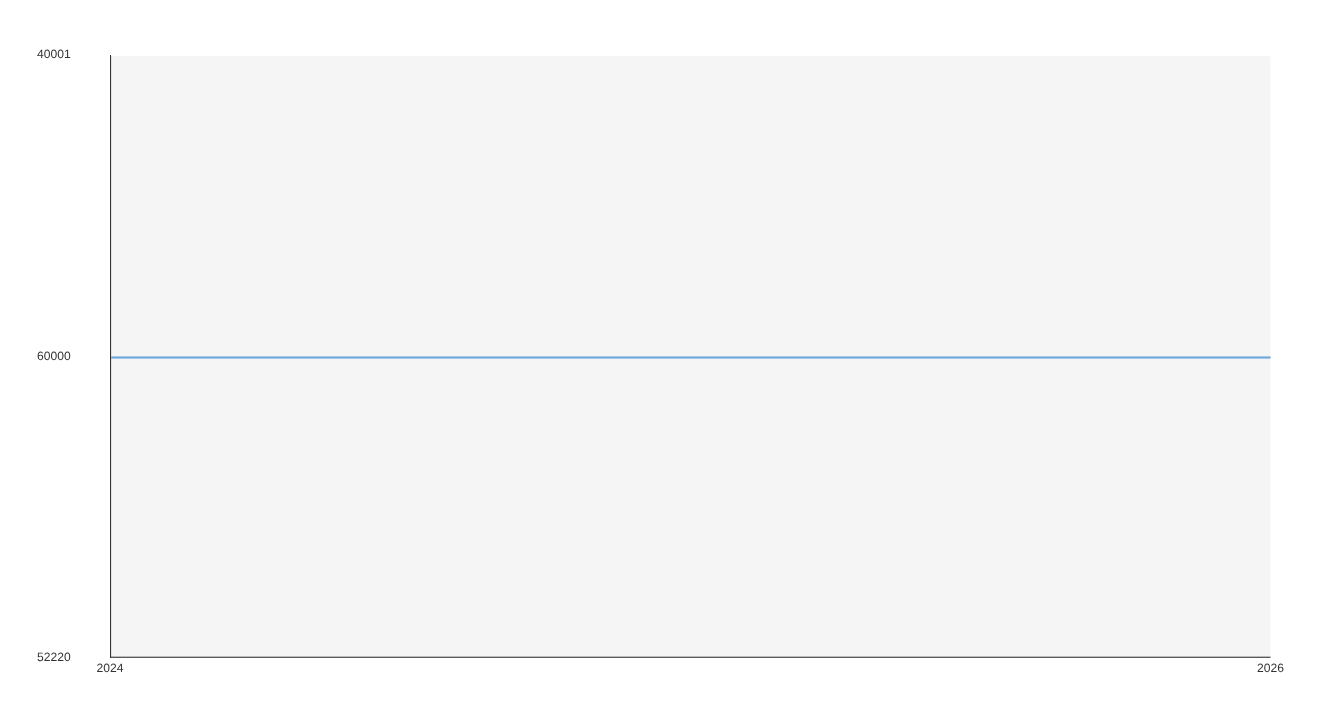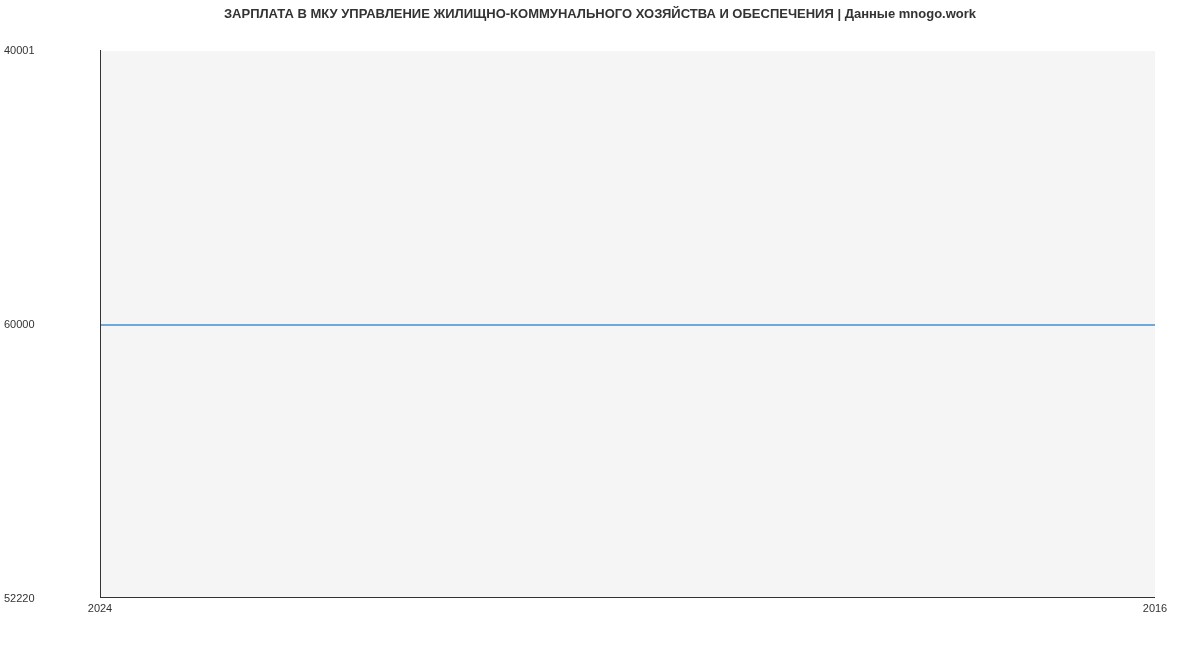--- a/index.html
+++ b/index.html
@@ -51,44 +51,43 @@
     width: 100%;
     height: 0;
     border-top: 2px solid #6fa8dc;
   }
   .ytick {
     position: absolute;
     right: 1106px;
     font-size: 11px;
     color: #333;
     transform: translateY(-50%);
-    text-align: left;
+    text-align: center;
     width: 90px;
   }
   .xtick {
     position: absolute;
     top: 602px;
     font-size: 11px;
     color: #333;
     transform: translateX(-50%);
   }
 </style>
 </head>
 <body>
 
 <div class="chart-wrap">
 
-  <div class="title">ЗАРПЛАТА В МКУ УПРАВЛЕНИЕ ЖИЛИЩНО-КОММУНАЛЬНОГО ХОЗЯЙСТВА И ОБЕСПЕЧЕНИЯ | Данные mnogo.work</div>
 
   <div class="ytick" style="top:50px;">40001</div>
   <div class="ytick" style="top:324px;">60000</div>
   <div class="ytick" style="top:598px;">52220</div>
 
   <div class="xtick" style="left:100px;">2024</div>
-  <div class="xtick" style="left:1155px;">2016</div>
+  <div class="xtick" style="left:1155px;">2026</div>
 
   <div class="plot-area">
     <div class="grid-h" style="top:0;"></div>
     <div class="grid-h" style="top:50%;"></div>
     <div class="data-line" style="top:50%;"></div>
   </div>
 
 </div>
 
 </body></html>

